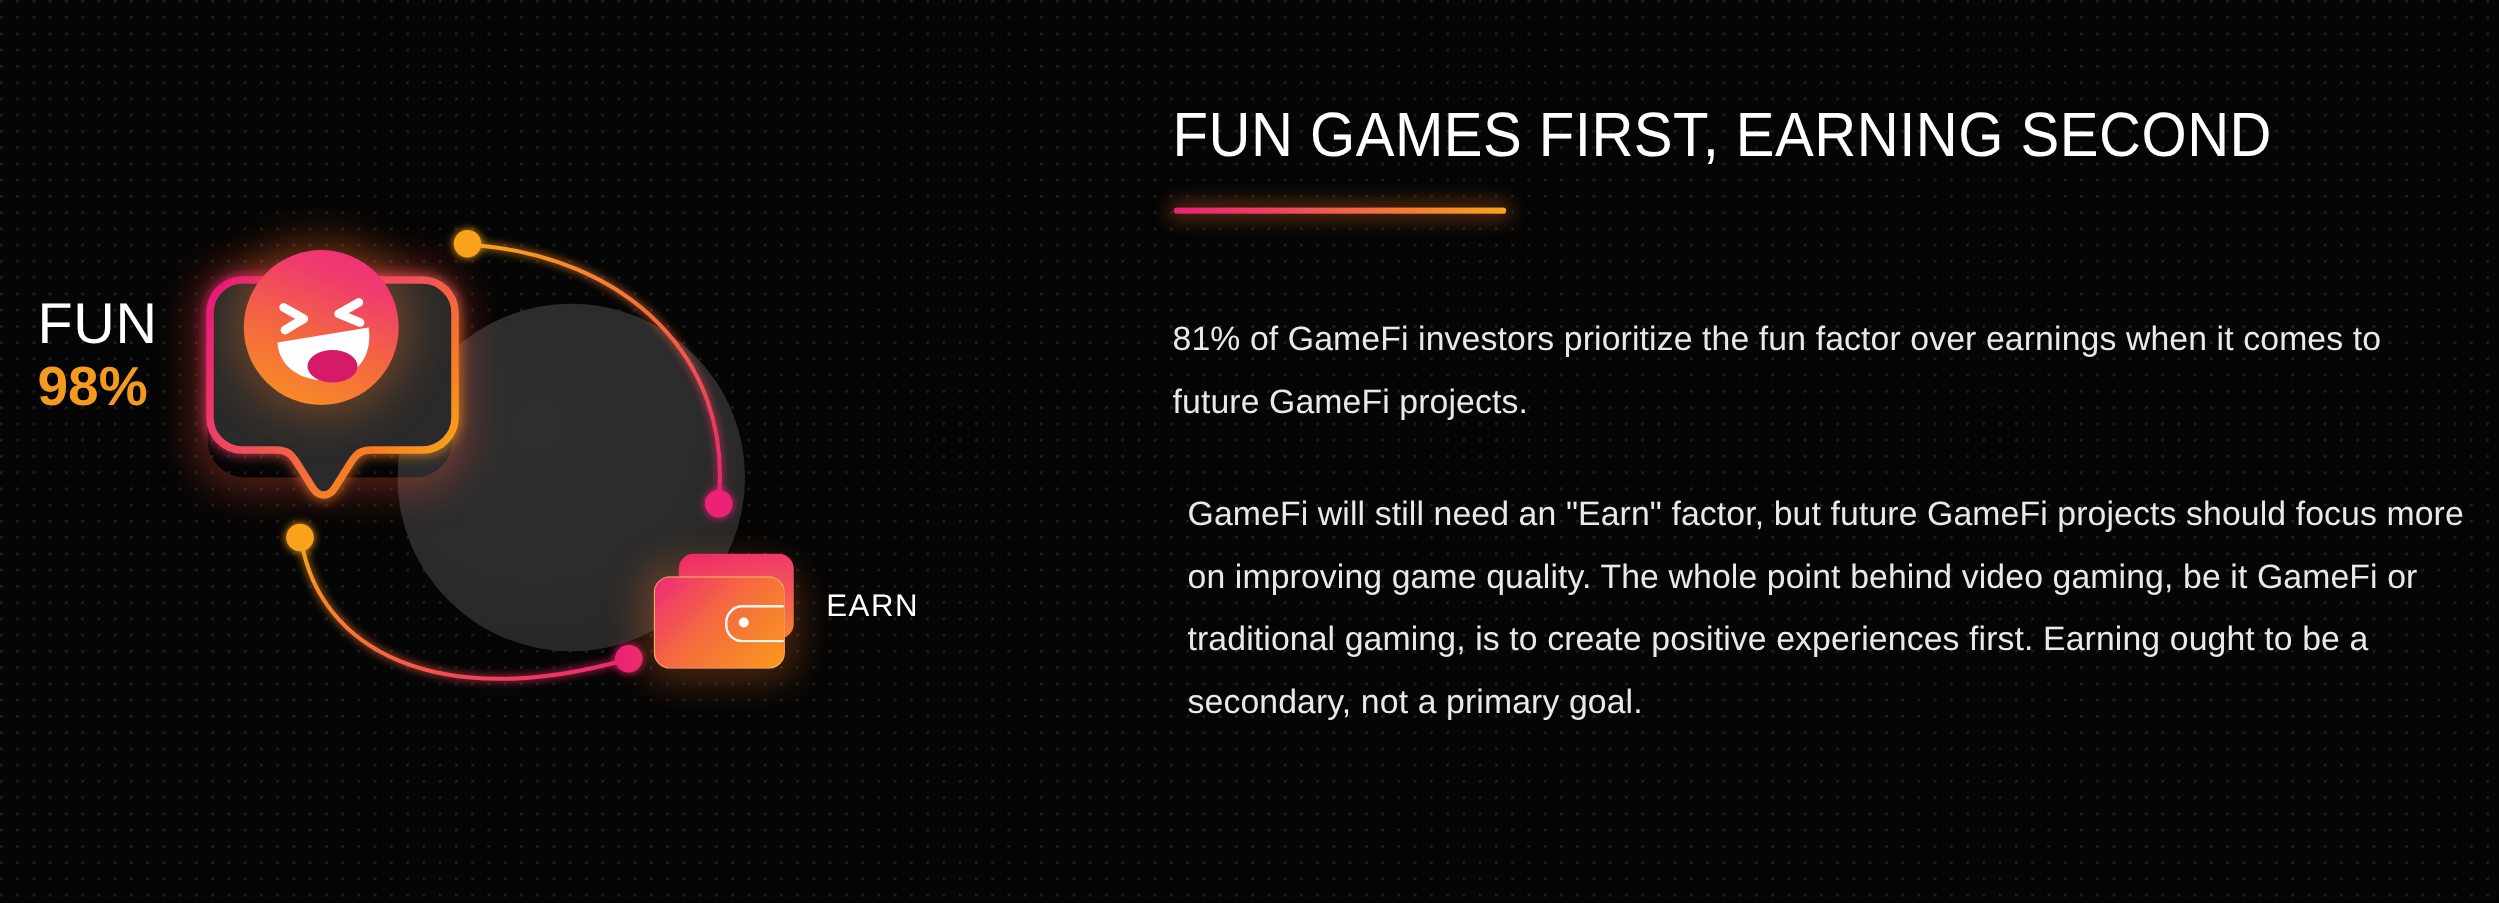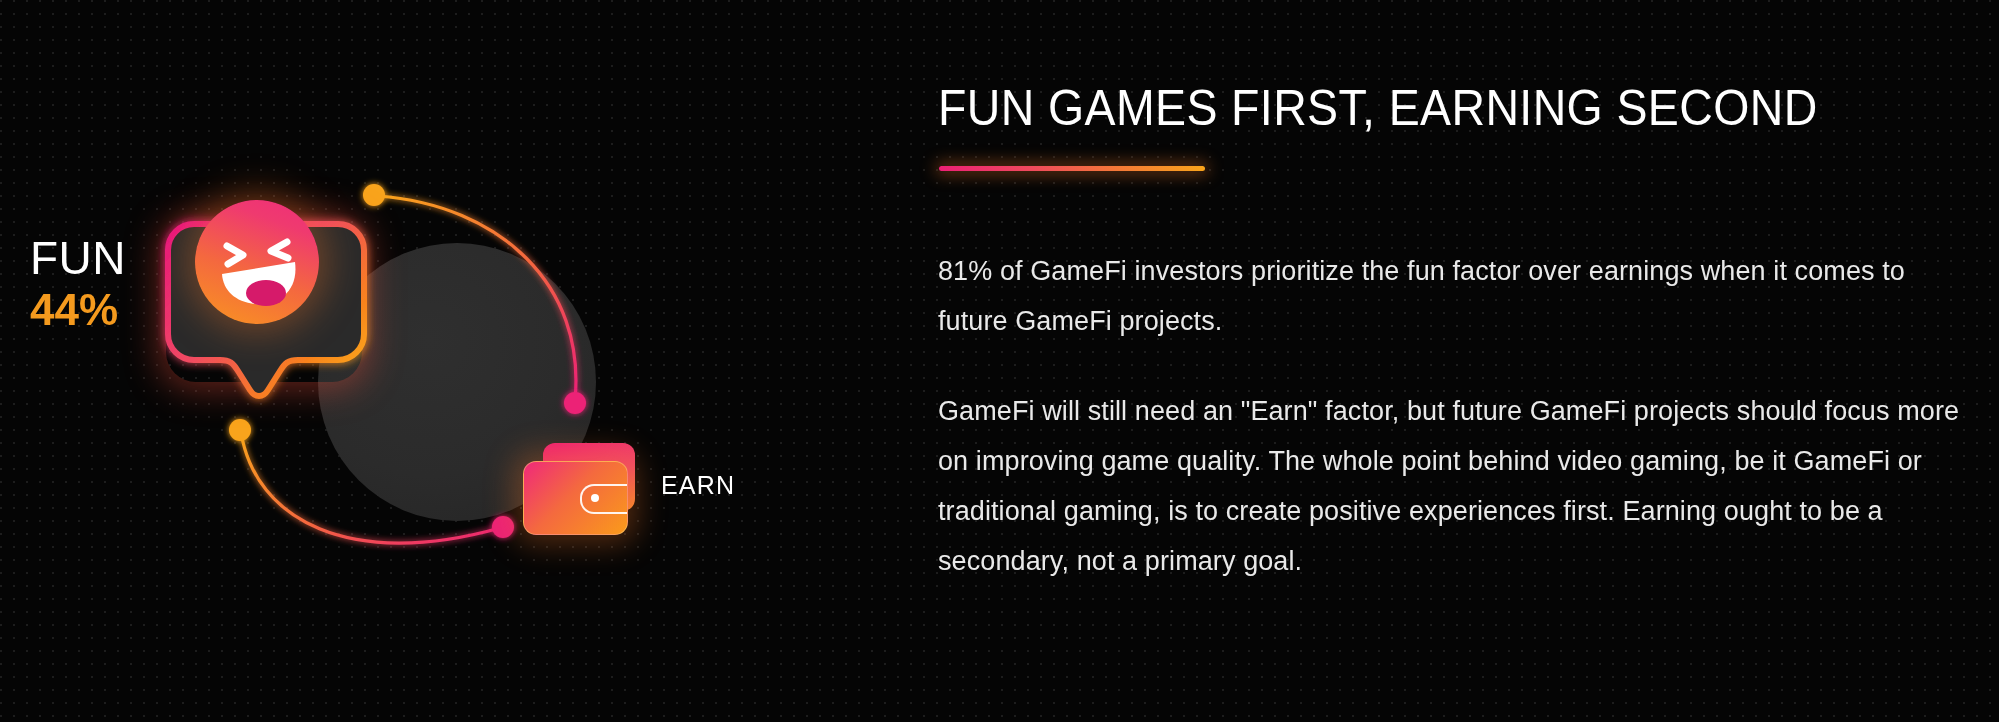--- a/index.html
+++ b/index.html
@@ -101,21 +101,21 @@
     background:linear-gradient(90deg,#ec2076 0%,#ef4a5c 35%,#f57a36 68%,#f9a41b 100%);
     box-shadow:0 0 16px 4px rgba(240,120,40,.40);
   }
   .para{
     position:absolute;left:0;width:1030px;
     color:#e9e9e9;font-size:27px;line-height:1.85;font-weight:400;
     letter-spacing:.1px;
     font-family:"Liberation Sans", sans-serif;
   }
   .para.p1{top:220px;}
-  .para.p2{top:360px;}
+  .para.p2{top:360px;margin-left:12px;}
 </style>
 </head>
 <body>
 
 <div class="stage">
 
   <div class="graphic">
 
     <div class="big-circle"></div>
 
@@ -144,21 +144,21 @@
       <circle cx="374" cy="195" r="11" fill="#f9a41b" filter="url(#soft)"></circle>
       <circle cx="575" cy="403" r="11" fill="#ec2076" filter="url(#soft)"></circle>
 
       <path d="M 241 432 C 255 520, 350 570, 500 528" fill="none" stroke="url(#arcBot)" stroke-width="3.2" stroke-linecap="round" filter="url(#soft)"></path>
       <circle cx="240" cy="430" r="11" fill="#f9a41b" filter="url(#soft)"></circle>
       <circle cx="503" cy="527" r="11" fill="#ec2076" filter="url(#soft)"></circle>
     </svg>
 
     <div class="fun-label">
       <div class="fun-word">FUN</div>
-      <div class="fun-pct">44%</div>
+      <div class="fun-pct">98%</div>
     </div>
 
     <div class="bubble-wrap">
       <div class="bubble-glow"></div>
       <svg class="bubble-svg" width="230" height="210" viewBox="0 0 230 210">
         <defs>
           <linearGradient id="bubbleStroke" x1="0" y1="0.1" x2="1" y2="0.95">
             <stop offset="0%" stop-color="#e9197c"></stop>
             <stop offset="40%" stop-color="#f04a62"></stop>
             <stop offset="75%" stop-color="#f8821f"></stop>

